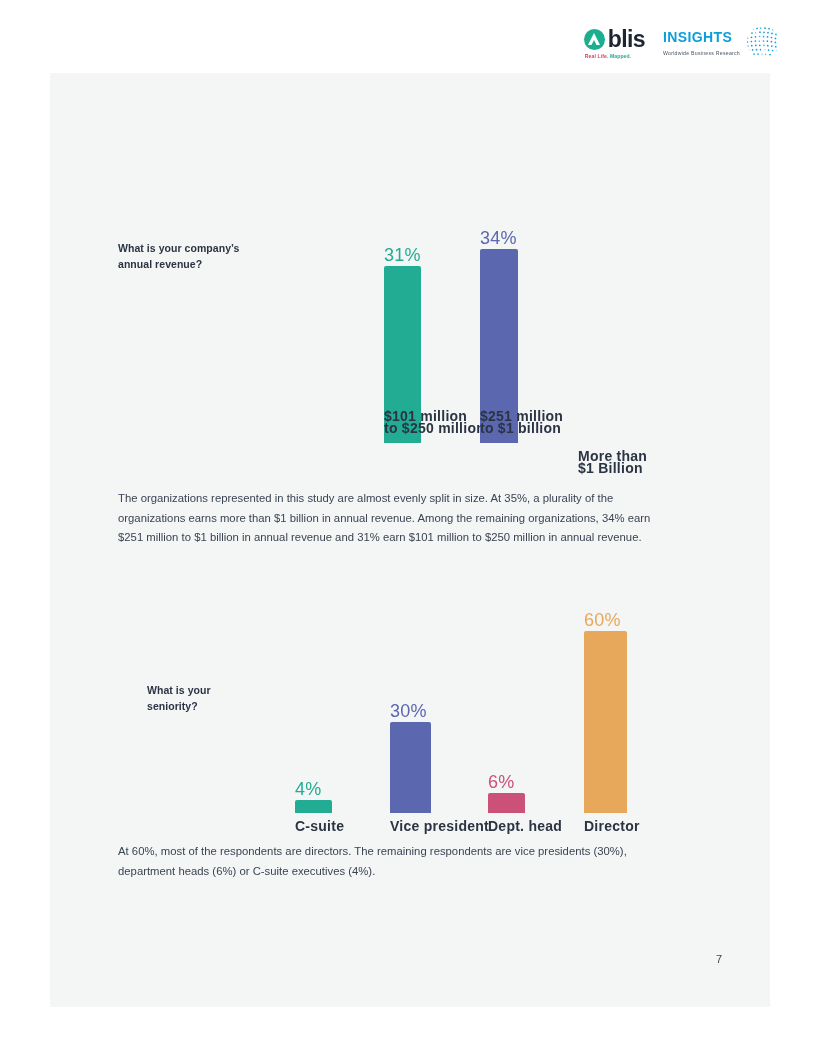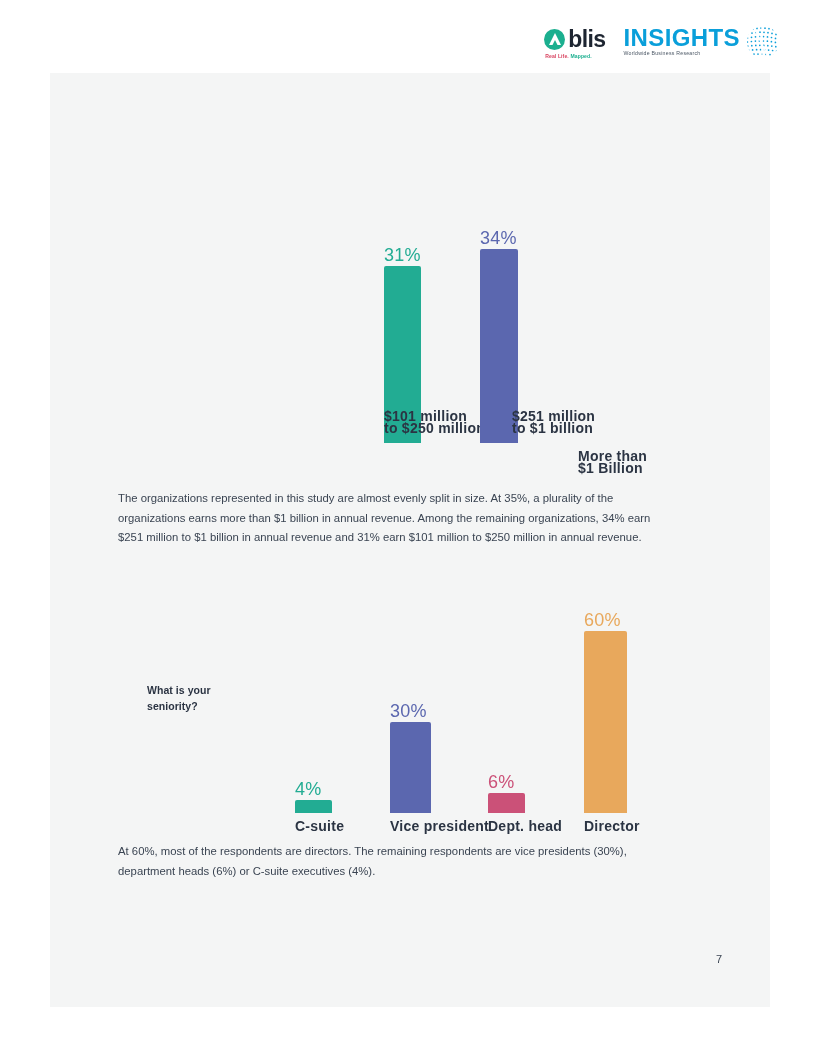--- a/index.html
+++ b/index.html
@@ -89,21 +89,21 @@
     align-items: flex-start;
     gap: 6px;
     padding-top: 2px;
   }
   .insights-text {
     display: flex;
     flex-direction: column;
     align-items: flex-start;
   }
   .insights-word {
-    font-size: 24px;
+    font-size: 14px;
     font-weight: bold;
     color: #0A9FDA;
     letter-spacing: 0.4px;
     line-height: 19px;
   }
   .insights-sub {
     font-size: 5.2px;
     color: #4a5664;
     letter-spacing: 0.25px;
     margin-top: 3px;
@@ -285,37 +285,41 @@
         <path d="M8 2 L22 32" stroke="#ffffff" stroke-width="1.6" fill="none" opacity="0.95"></path>
         <path d="M16 1 L16 33" stroke="#ffffff" stroke-width="1.4" fill="none" opacity="0.9"></path>
       </g>
     </svg>
   </div>
 </div>
 
 <div class="page-panel">
 
 
+  <div class="q-label q1">
+    <span>What is your company’s</span><br>
+    <span>annual revenue?</span>
+  </div>
 
   <div class="chart" id="chart-revenue">
 
     <div class="bar-group" style="left:266px;">
       <span class="bar-value" style="color:#22AC93;">31%</span>
       <span class="bar-rect" style="width:37px;height:177px;background:#22AC93;"></span>
     </div>
     <div class="bar-cat" style="left:266px;top:228px;">
       <span>$101 million</span><br>
       <span>to $250 million</span>
     </div>
 
     <div class="bar-group" style="left:362px;">
       <span class="bar-value" style="color:#5B67AF;">34%</span>
       <span class="bar-rect" style="width:38px;height:194px;background:#5B67AF;"></span>
     </div>
-    <div class="bar-cat" style="left:352px;top:228px;padding-left:42px;">
+    <div class="bar-cat" style="left:362px;top:228px;">
       <span>$251 million</span><br>
       <span>to $1 billion</span>
     </div>
 
     <div class="bar-cat" style="left:460px;top:228px;margin-top:40px;">
       <span>More than</span><br>
       <span>$1 Billion</span>
     </div>
   </div>
 

